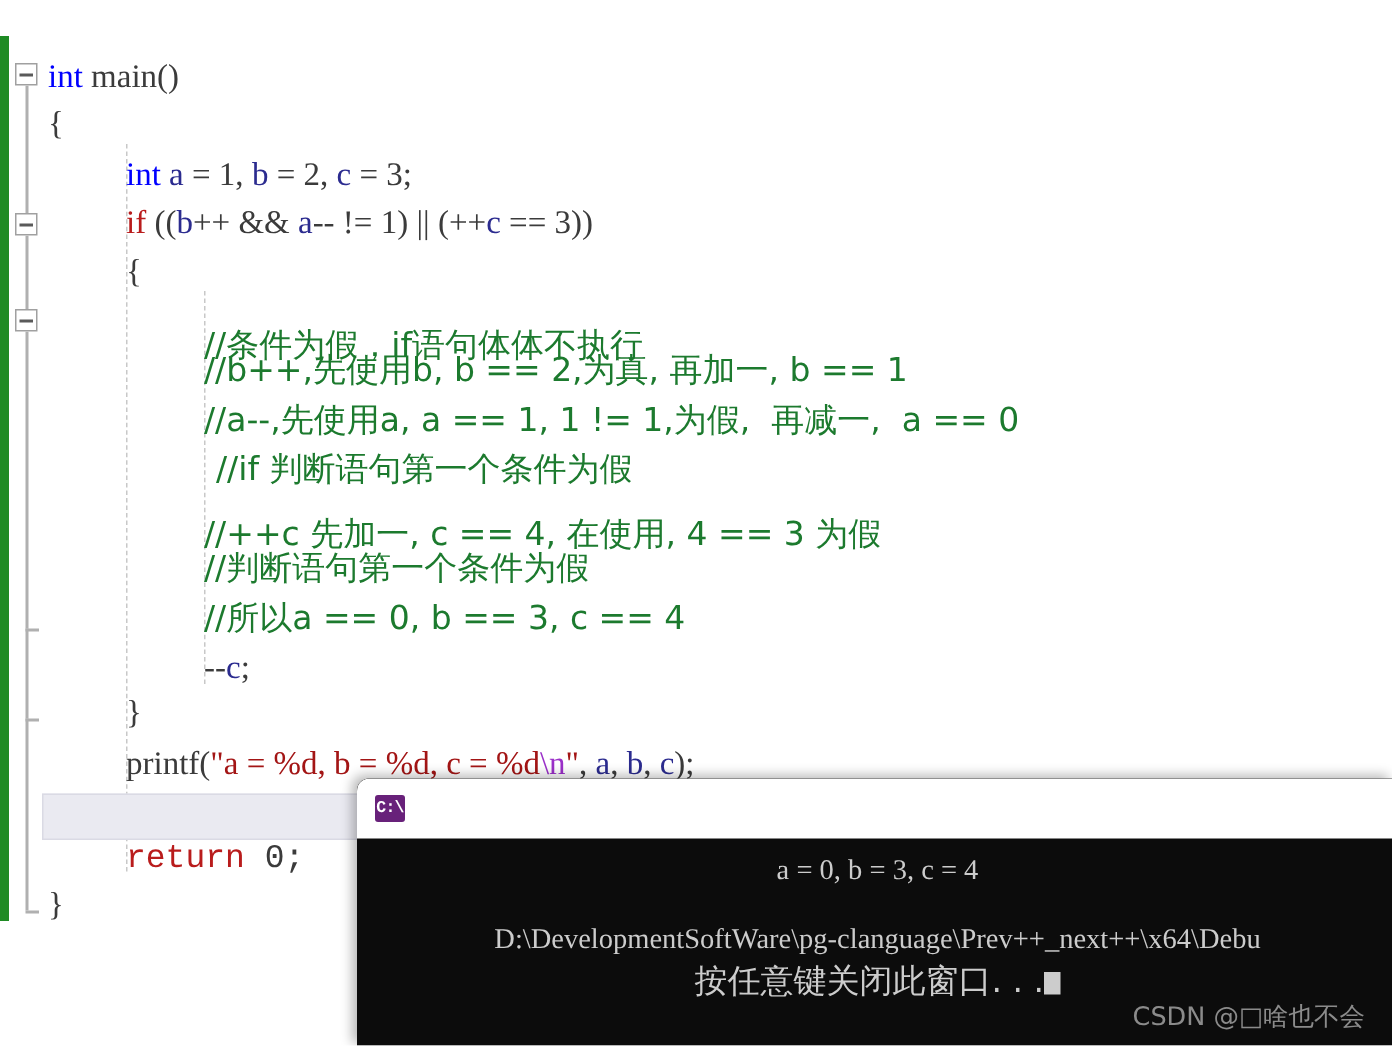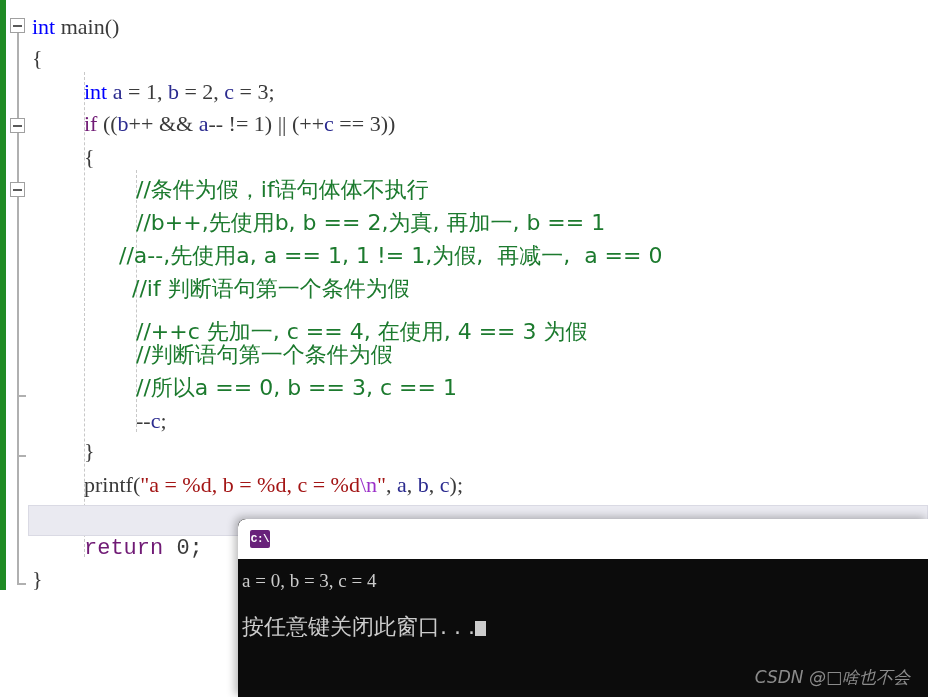--- a/index.html
+++ b/index.html
@@ -14,20 +14,21 @@
     position: relative;
     overflow: hidden;
     font-family: "Liberation Serif", "DejaVu Serif", serif;
   }
 
   
   #editor {
     position: absolute;
     inset: 0;
     background: #ffffff;
+    margin-top: 24px;
   }
 
   
   .change-bar {
     position: absolute;
     left: 0;
     top: 0;
     width: 6px;
     height: 590px;
     background: #1f8b24;
@@ -89,21 +90,21 @@
   
   .code-line {
     position: absolute;
     white-space: pre;
     font-family: "Liberation Serif", "DejaVu Serif", serif;
     font-size: 22px;
     line-height: 22px;
     letter-spacing: 0px;
   }
   .kw-type   { color: #0000ff; }   
-  .kw-ctrl   { color: #701a75; }   
+  .kw-ctrl   { color: #b91c1c; }   
   .ident     { color: #2b2b8f; }   
   .plain     { color: #3b3b3b; }   
   .fn        { color: #3b3b3b; }   
   .str       { color: #a31515; }   
   .esc       { color: #9b30c9; }   
   .comment   { color: #1c7a2e; }   
   .brace     { color: #3b3b3b; }
 
   
   .cjk { font-family: "DejaVu Sans", "Liberation Sans", sans-serif; }
@@ -153,20 +154,21 @@
     position: relative;
     padding: 8px 0 0 4px;
     height: 138px;
   }
   .console-line {
     font-family: "Liberation Serif", "DejaVu Serif", serif;
     font-size: 19px;
     line-height: 28px;
     color: #cccccc;
     white-space: pre;
+    text-align: center;
   }
   .console-line.cjkline {
     font-family: "DejaVu Sans", "Liberation Sans", sans-serif;
     font-size: 22px;
   }
   .console-spacer { height: 18px; }
   .cursor-block {
     display: inline-block;
     width: 11px;
     height: 15px;
@@ -177,21 +179,20 @@
   
   #watermark {
     position: absolute;
     right: 18px;
     bottom: 8px;
     color: #8b8b8b;
     font-family: "DejaVu Sans", "Liberation Sans", sans-serif;
     font-size: 17px;
     white-space: nowrap;
     user-select: none;
-    font-style: italic;
   }
 </style>
 </head>
 <body>
 
 <div id="editor">
 
   <div class="change-bar"></div>
 
   <div class="fold-rail" style="top:33px;  height:85px;"></div>
@@ -211,39 +212,40 @@
   <div class="indent-guide" style="left:136px; top:170px; height:262px;"></div>
 
   <div class="current-line"></div>
 
   <div id="code-layer">
       <div class="code-line" style="top: 16px; left: 32px;"><span class="kw-type">int</span><span class="plain"> </span><span class="fn">main</span><span class="plain">()</span></div>
       <div class="code-line" style="top: 47px; left: 32px;"><span class="brace">{</span></div>
       <div class="code-line" style="top: 81px; left: 84px;"><span class="kw-type">int</span><span class="plain"> </span><span class="ident">a</span><span class="plain"> = 1, </span><span class="ident">b</span><span class="plain"> = 2, </span><span class="ident">c</span><span class="plain"> = 3;</span></div>
       <div class="code-line" style="top: 113px; left: 84px;"><span class="kw-ctrl">if</span><span class="plain"> ((</span><span class="ident">b</span><span class="plain">++ &amp;&amp; </span><span class="ident">a</span><span class="plain">-- != 1) || (++</span><span class="ident">c</span><span class="plain"> == 3))</span></div>
       <div class="code-line" style="top: 146px; left: 84px;"><span class="brace">{</span></div>
-      <div class="code-line" style="top: 179px; left: 136px; text-align: right;"><span class="comment cjk">//条件为假，if语句体体不执行</span></div>
+      <div class="code-line" style="top: 195px; left: 136px; text-align: right;"><span class="comment cjk">//条件为假，if语句体体不执行</span></div>
       <div class="code-line" style="top: 212px; left: 136px;"><span class="comment cjk">//b++,先使用b, b == 2,为真, 再加一, b == 1</span></div>
-      <div class="code-line" style="top: 245px; left: 119px;"><span class="comment cjk">//a--,先使用a, a == 1, 1 != 1,为假,  再减一,  a == 0</span></div>
-      <div class="code-line" style="top: 278px; left: 132px;"><span class="comment cjk">//if 判断语句第一个条件为假</span></div>
+      <div class="code-line" style="top: 245px; left: 136px;"><span class="comment cjk">//a--,先使用a, a == 1, 1 != 1,为假,  再减一,  a == 0</span></div>
+      <div class="code-line" style="top: 278px; left: 144px;"><span class="comment cjk">//if 判断语句第一个条件为假</span></div>
       <div class="code-line" style="top: 321px; left: 136px;"><span class="comment cjk">//++c 先加一, c == 4, 在使用, 4 == 3 为假</span></div>
       <div class="code-line" style="top: 344px; left: 136px;"><span class="comment cjk">//判断语句第一个条件为假</span></div>
-      <div class="code-line" style="top: 377px; left: 136px;"><span class="comment cjk">//所以a == 0, b == 3, c == 1</span></div>
+      <div class="code-line" style="top: 377px; left: 136px;"><span class="comment cjk">//所以a == 0, b == 3, c == 4</span></div>
       <div class="code-line" style="top: 410px; left: 136px;"><span class="plain">--</span><span class="ident">c</span><span class="plain">;</span></div>
       <div class="code-line" style="top: 440px; left: 84px;"><span class="brace">}</span></div>
       <div class="code-line" style="top: 474px; left: 84px;"><span class="fn">printf</span><span class="plain">(</span><span class="str">"a = %d, b = %d, c = %d</span><span class="esc">\n</span><span class="str">"</span><span class="plain">, </span><span class="ident">a</span><span class="plain">, </span><span class="ident">b</span><span class="plain">, </span><span class="ident">c</span><span class="plain">);</span></div>
       <div class="code-line" style="top: 538px; left: 84px; font-family: Liberation Mono, monospace;"><span class="kw-ctrl">return</span><span class="plain"> 0;</span></div>
       <div class="code-line" style="top: 568px; left: 32px;"><span class="brace">}</span></div>
     </div>
 </div>
 
 <div id="console-window">
   <div id="console-titlebar">
     <div id="console-icon">C:\</div>
   </div>
   <div id="console-body">
     <div class="console-line">a = 0, b = 3, c = 4</div>
     <div class="console-spacer"></div>
+    <div class="console-line">D:\DevelopmentSoftWare\pg-clanguage\Prev++_next++\x64\Debu</div>
     <div class="console-line cjkline"><span>按任意键关闭此窗口. . .</span><span class="cursor-block"></span></div>
   </div>
 </div>
 
 <div id="watermark">CSDN @□啥也不会</div>
 
 </body></html>

